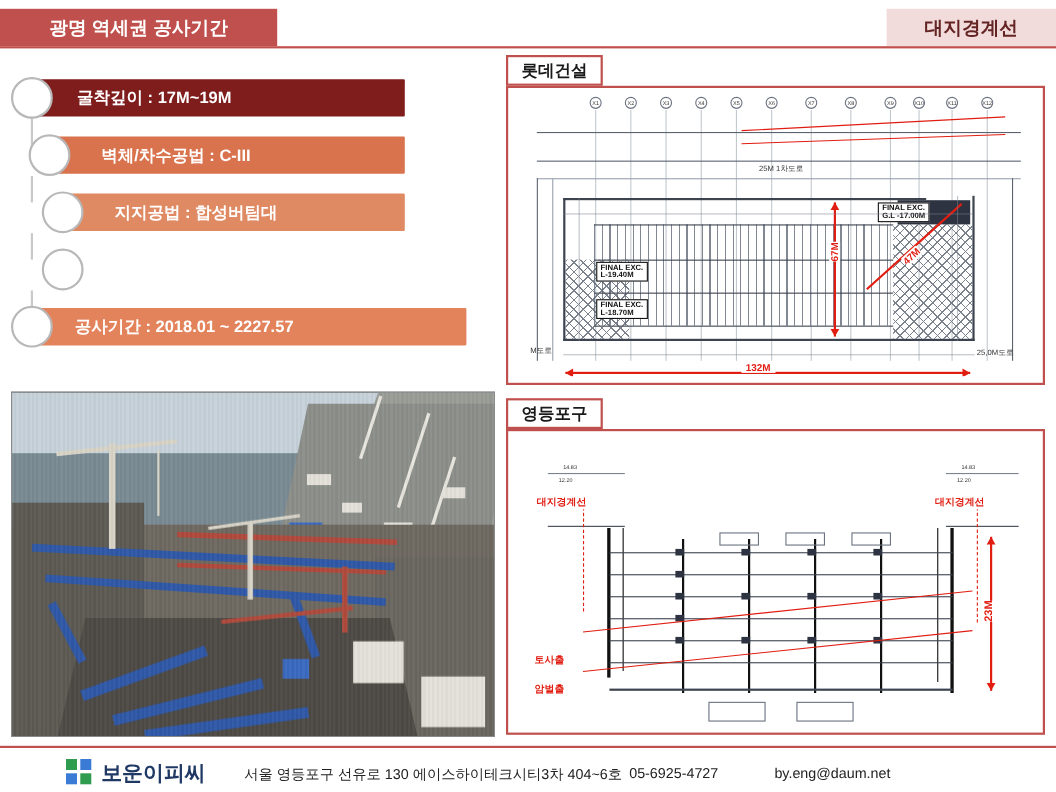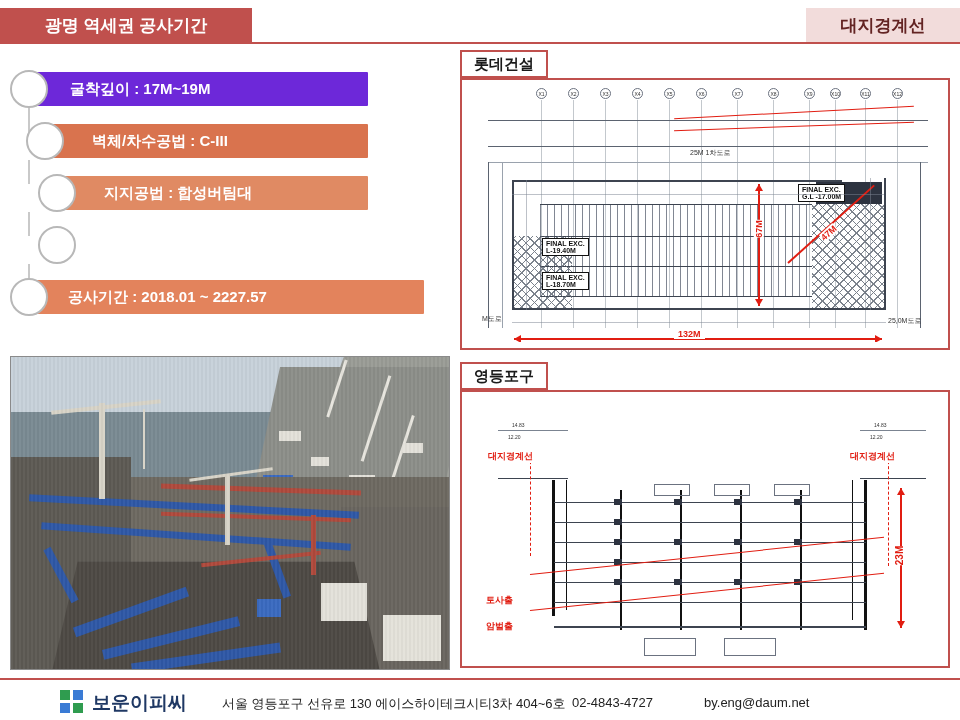--- a/index.html
+++ b/index.html
@@ -201,21 +201,21 @@
 <div class="header-rule"></div>
 
 <div class="bullets">
 
   <div class="connector" style="top:36px;height:28px;"></div>
   <div class="connector" style="top:90px;height:24px;"></div>
   <div class="connector" style="top:142px;height:24px;"></div>
   <div class="connector" style="top:194px;height:26px;"></div>
 
   <div class="bullet-row" style="left:0; top:0; width:420px;">
-    <div class="bullet-bar" style="left:16px; top:2px; width:342px; background:#6d28d9;">
+    <div class="bullet-bar" style="left:16px; top:2px; width:342px; background:#7f1d1d;">
       <span>굴착깊이 :  17M~19M</span>
     </div>
     <div class="bullet-circle" style="top:0px;"></div>
   </div>
 
   <div class="bullet-row" style="left:0; top:104px; width:420px;">
     <div class="bullet-bar" style="left:42px; top:2px; width:316px; background:#e08a63; padding-left:52px;">
       <span>지지공법 : 합성버팀대</span>
     </div>
     <div class="bullet-circle" style="left:28px; top:0px;"></div>
@@ -453,14 +453,14 @@
 <div class="footer"></div>
 
 <div class="logo-mark">
   <div class="logo-sq" style="left:0; top:0; background:#2f9c4f;"></div>
   <div class="logo-sq" style="left:13px; top:0; background:#3a7bd5;"></div>
   <div class="logo-sq" style="left:0; top:13px; background:#3a7bd5;"></div>
   <div class="logo-sq" style="left:13px; top:13px; background:#2f9c4f;"></div>
 </div>
 <div class="logo-text">보운이피씨</div>
 <div class="footer-addr">서울 영등포구 선유로 130 에이스하이테크시티3차  404~6호</div>
-<div class="footer-tel">02-4843-4727</div>
+<div class="footer-tel">05-6925-4727</div>
 <div class="footer-mail">by.eng@daum.net</div>
 
 </body></html>

